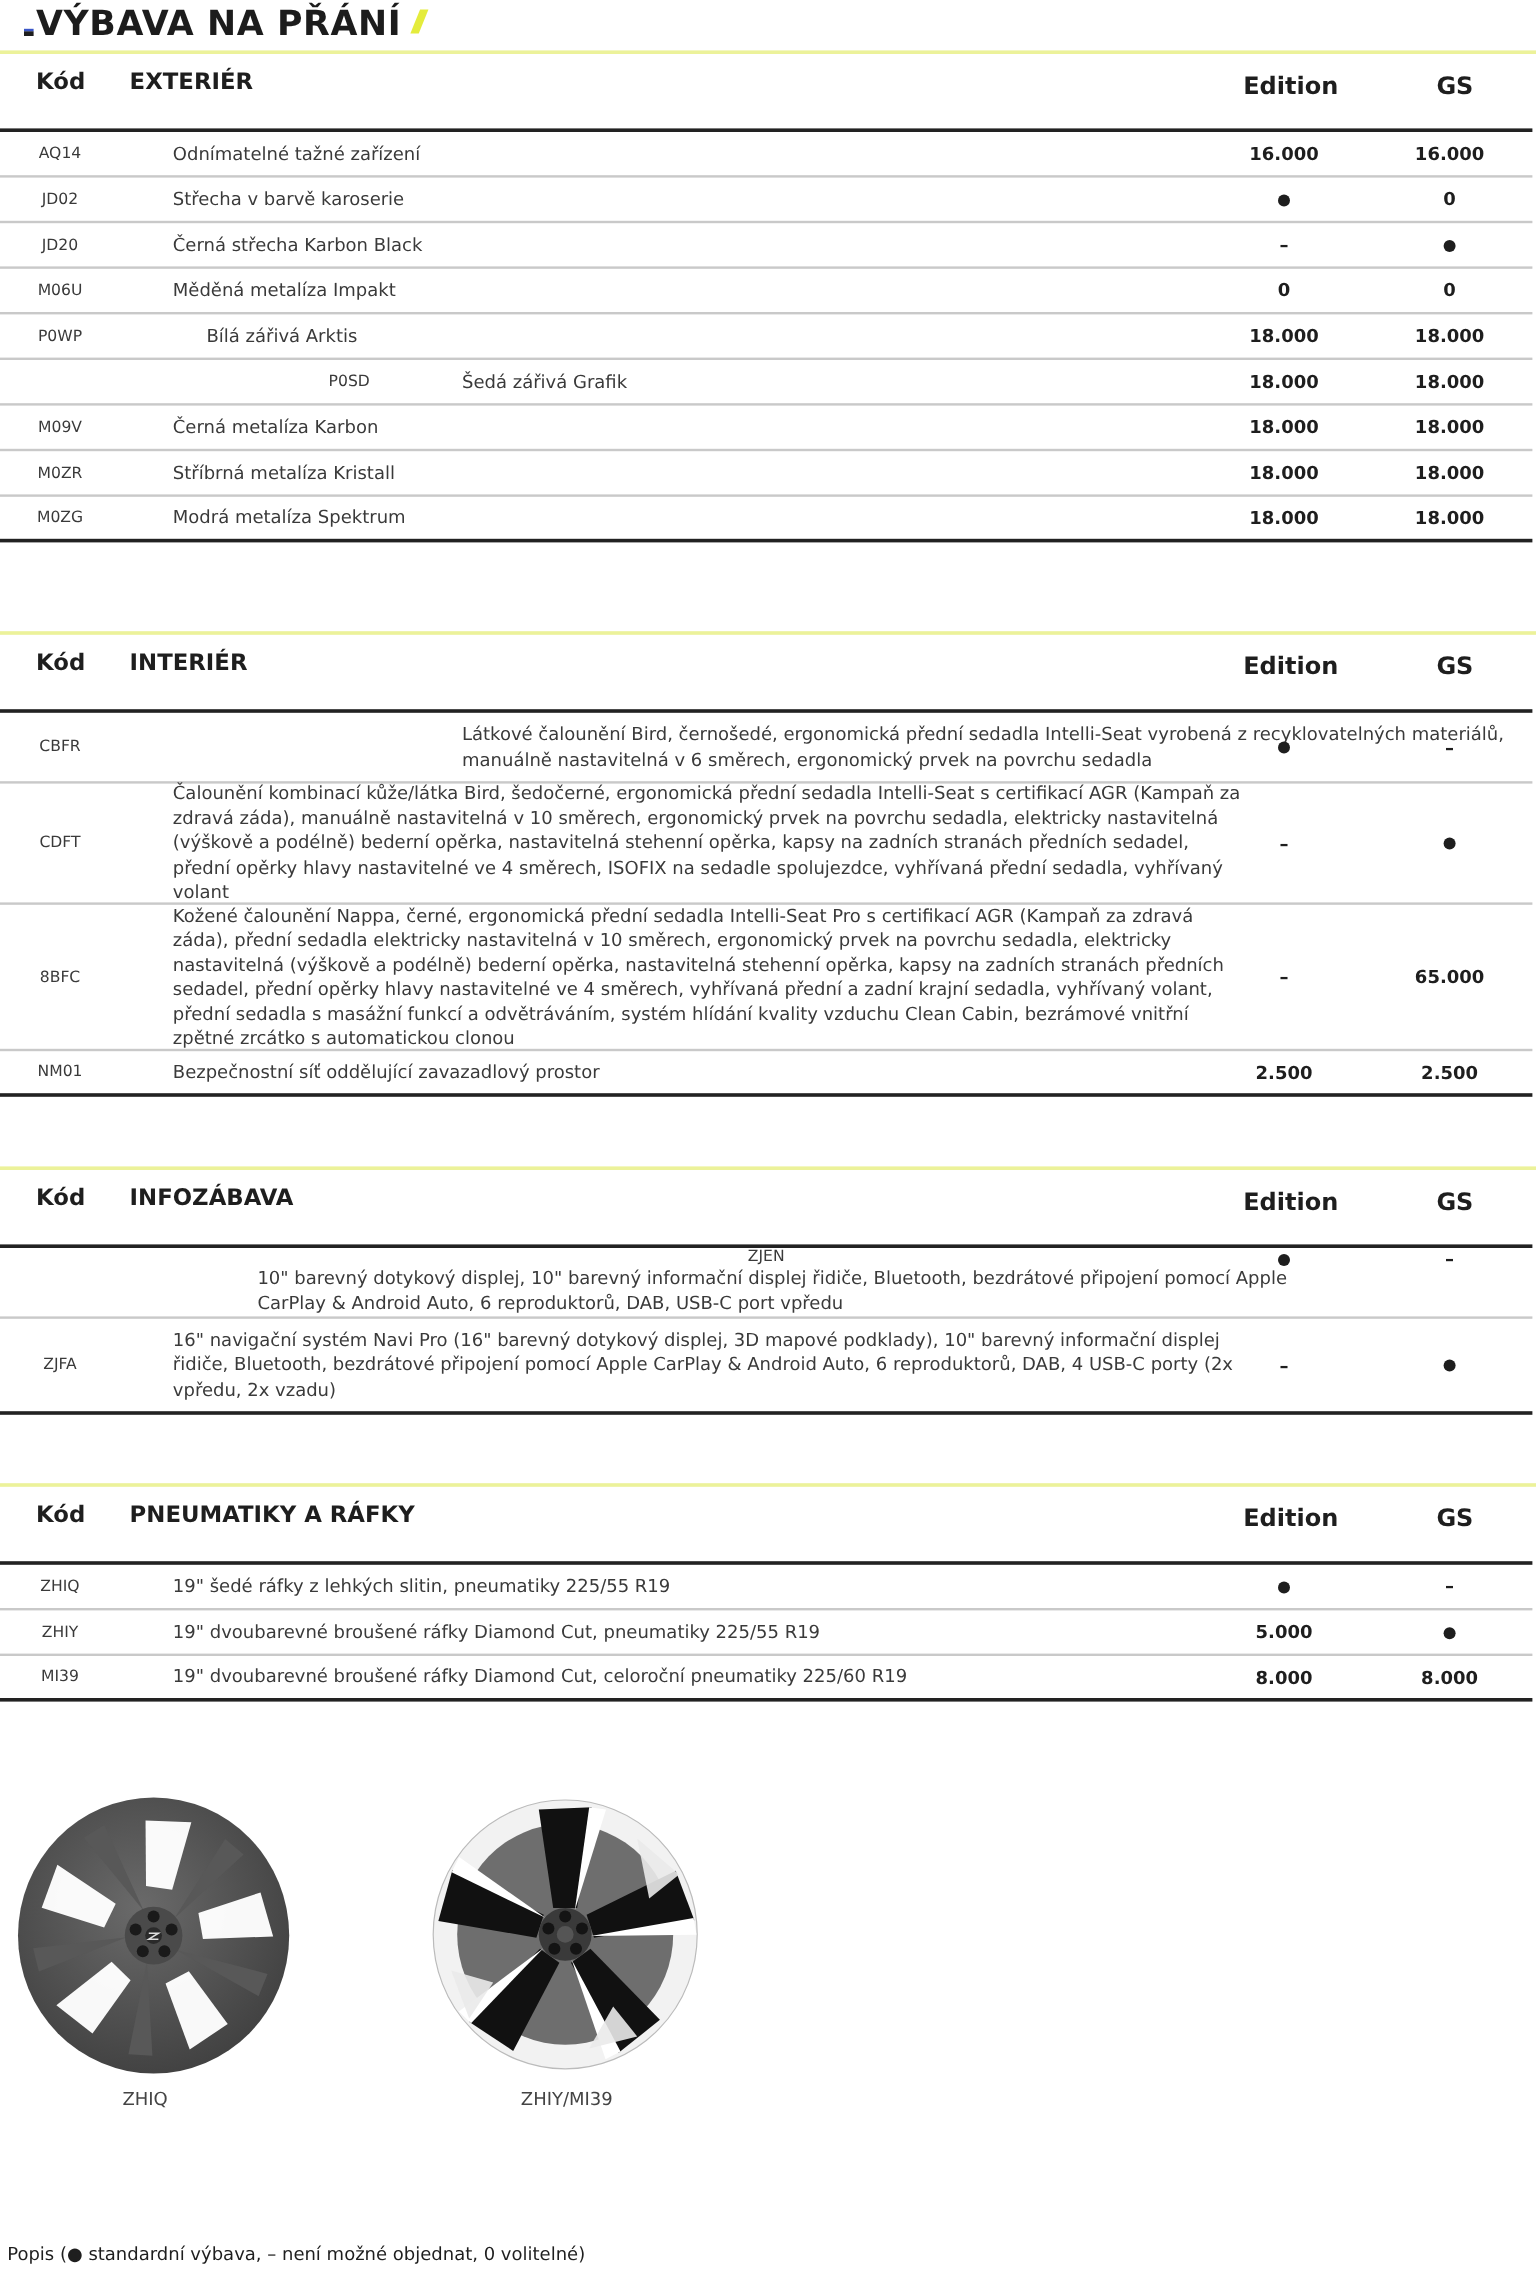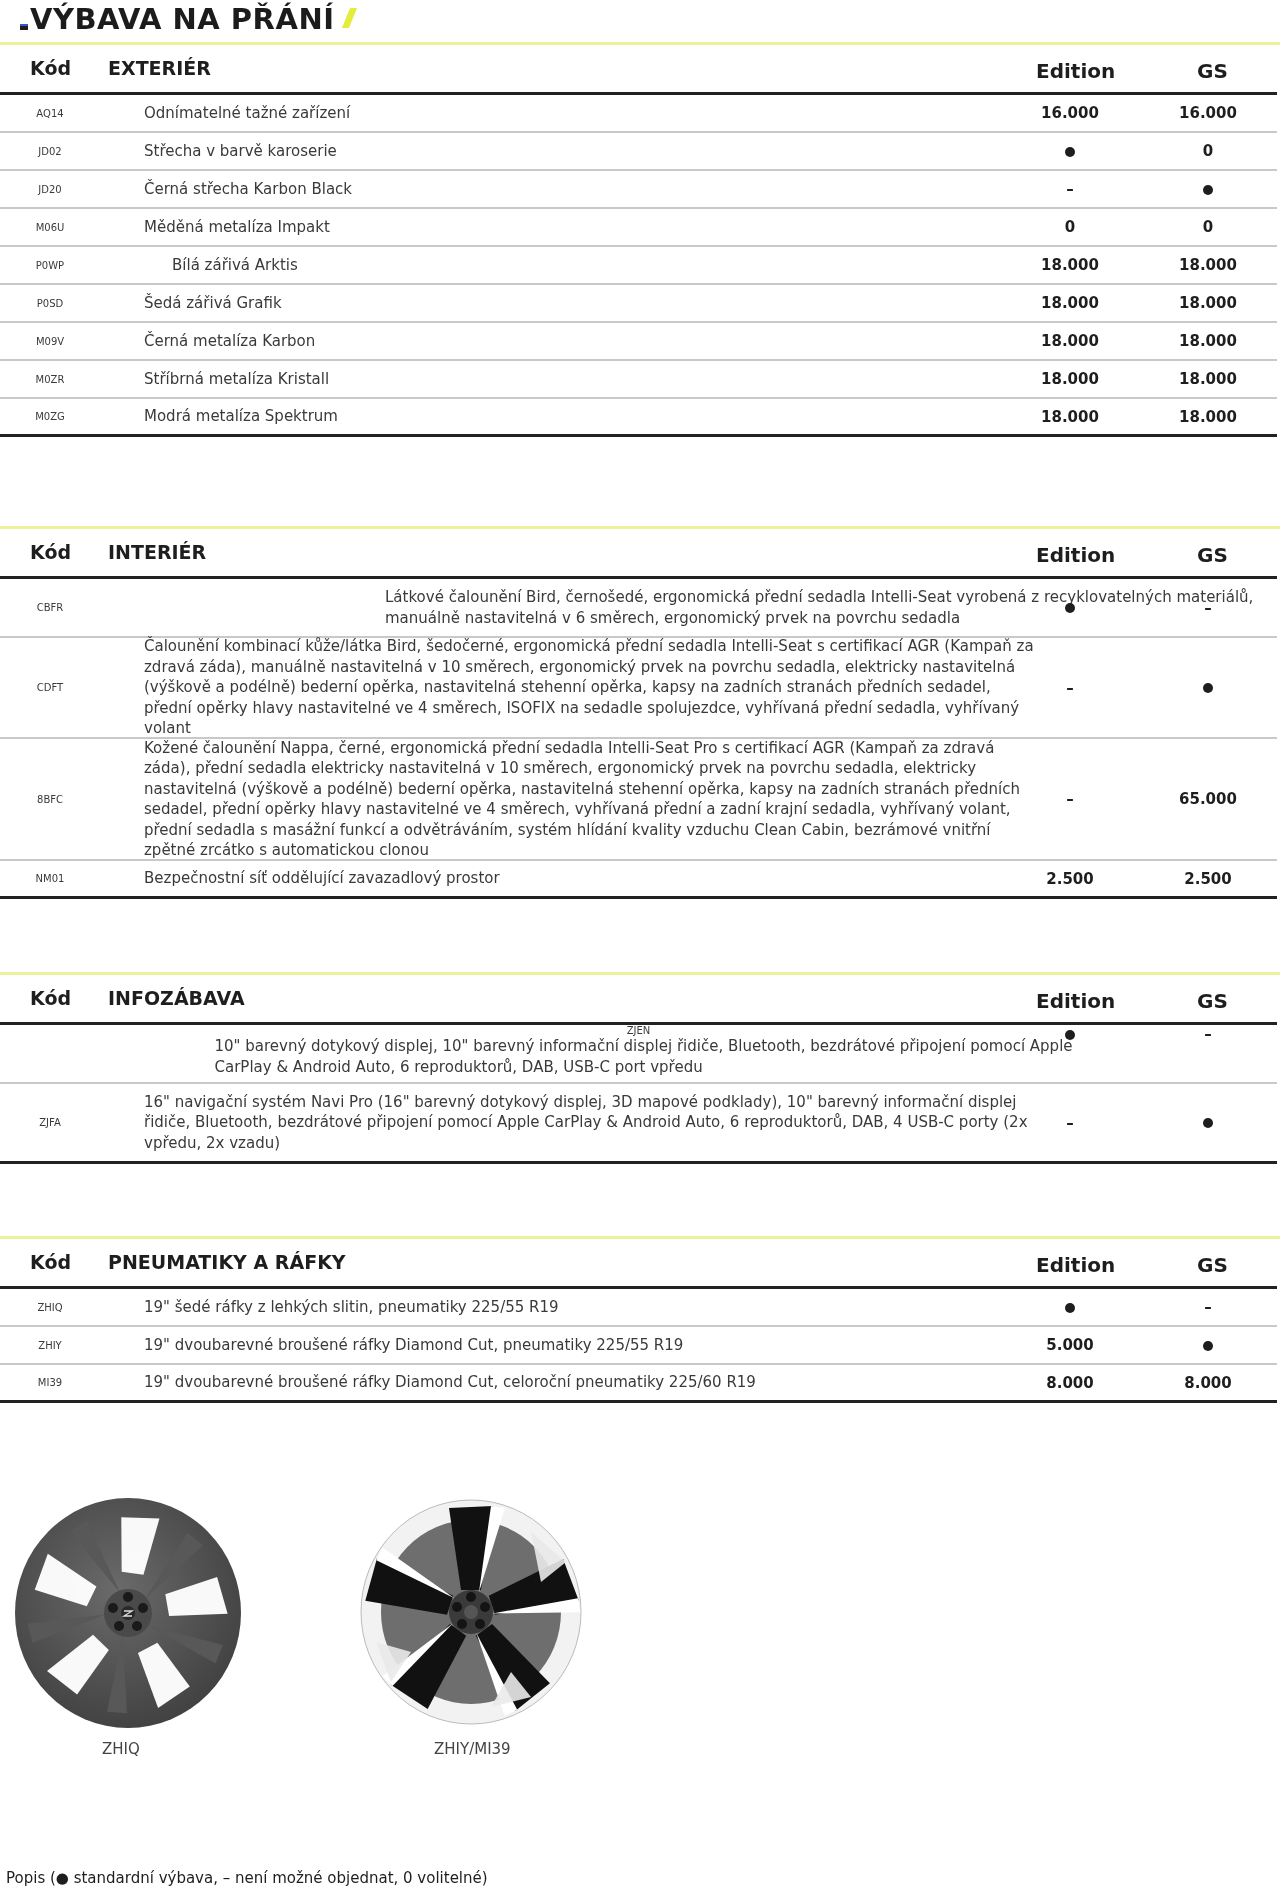--- a/index.html
+++ b/index.html
@@ -7,31 +7,31 @@
          font-family: "DejaVu Sans", "Liberation Sans", sans-serif; color: #1e1e1e; }
 
   .page-title { position: absolute; left: 20px; top: 0px; height: 36px; display: flex; align-items: flex-end; }
   .title-mark { width: 8px; height: 4px; background: #1e1e1e; margin-right: 2px; margin-bottom: 6px; position: relative; }
   .title-mark::before { content: ""; position: absolute; left: 0; top: -2px; width: 8px; height: 2px; background: #3a56c8; }
   .title-text { font-family: "DejaVu Sans", sans-serif; font-weight: bold; font-size: 29px; letter-spacing: 0.5px; color: #1c1c1c; line-height: 34px; }
   .title-slash { display: inline-block; width: 7px; height: 20px; background: #e4ec3c; transform: skewX(-22deg); margin-left: 12px; margin-bottom: 8px; }
 
   .section { position: absolute; left: 0; width: 1280px; }
   .yellow-rule { height: 3px; background: #ecf29a; width: 1280px; }
-  .table-head { position: relative; height: 47px; }
+  .table-head { position: relative; height: 62px; }
   .th { position: absolute; font-weight: bold; font-size: 19px; color: #1e1e1e; }
   .th-code { left: 30px; top: 12px; }
   .th-cat { left: 108px; top: 12px; }
   .th-ed { left: 1036px; top: 14px; font-size: 20px; }
   .th-gs { left: 1197px; top: 14px; font-size: 20px; }
   .head-rule { height: 3px; background: #222; width: 1277px; }
 
   .row { position: relative; width: 1277px; border-bottom: 2px solid #c9c9c9; display: flex; align-items: center; }
   .row.last { border-bottom: 3px solid #222; }
-  .cell-code { width: 100px; text-align: center; font-size: 10px; color: #3a3a3a; flex: none; }
+  .cell-code { width: 100px; text-align: center; font-size: 13px; color: #3a3a3a; flex: none; }
   .cell-desc { width: 900px; flex: none; font-size: 15px; color: #3a3a3a; line-height: 20.5px; padding-left: 8px; box-sizing: border-box; margin-left: 36px; }
   .cell-val { position: absolute; width: 130px; text-align: center; font-weight: bold; font-size: 15px; color: #1e1e1e; }
   .cell-ed { left: 1005px; }
   .cell-gs { left: 1143px; }
   .dot { display: inline-block; width: 10px; height: 10px; border-radius: 50%; background: #1e1e1e; vertical-align: middle; }
 
   .wheel { position: absolute; }
   .wheel-label { position: absolute; font-size: 15px; color: #444; }
 
   .legend { position: absolute; left: 6px; top: 1869px; font-size: 15px; color: #1e1e1e; }
@@ -78,21 +78,21 @@
         <div class="cell-desc">Měděná metalíza Impakt</div>
         <div class="cell-val cell-ed">0</div>
         <div class="cell-val cell-gs">0</div>
       </div>
       <div class="row" style="height: 36px; gap: 28px;">
         <div class="cell-code">P0WP</div>
         <div class="cell-desc">Bílá zářivá Arktis</div>
         <div class="cell-val cell-ed">18.000</div>
         <div class="cell-val cell-gs">18.000</div>
       </div>
-      <div class="row" style="height: 36px;">
+      <div class="row" style="height: 36px; justify-content: flex-end;">
         <div class="cell-code">P0SD</div>
         <div class="cell-desc">Šedá zářivá Grafik</div>
         <div class="cell-val cell-ed">18.000</div>
         <div class="cell-val cell-gs">18.000</div>
       </div>
       <div class="row" style="height: 36px;">
         <div class="cell-code">M09V</div>
         <div class="cell-desc">Černá metalíza Karbon</div>
         <div class="cell-val cell-ed">18.000</div>
         <div class="cell-val cell-gs">18.000</div>

